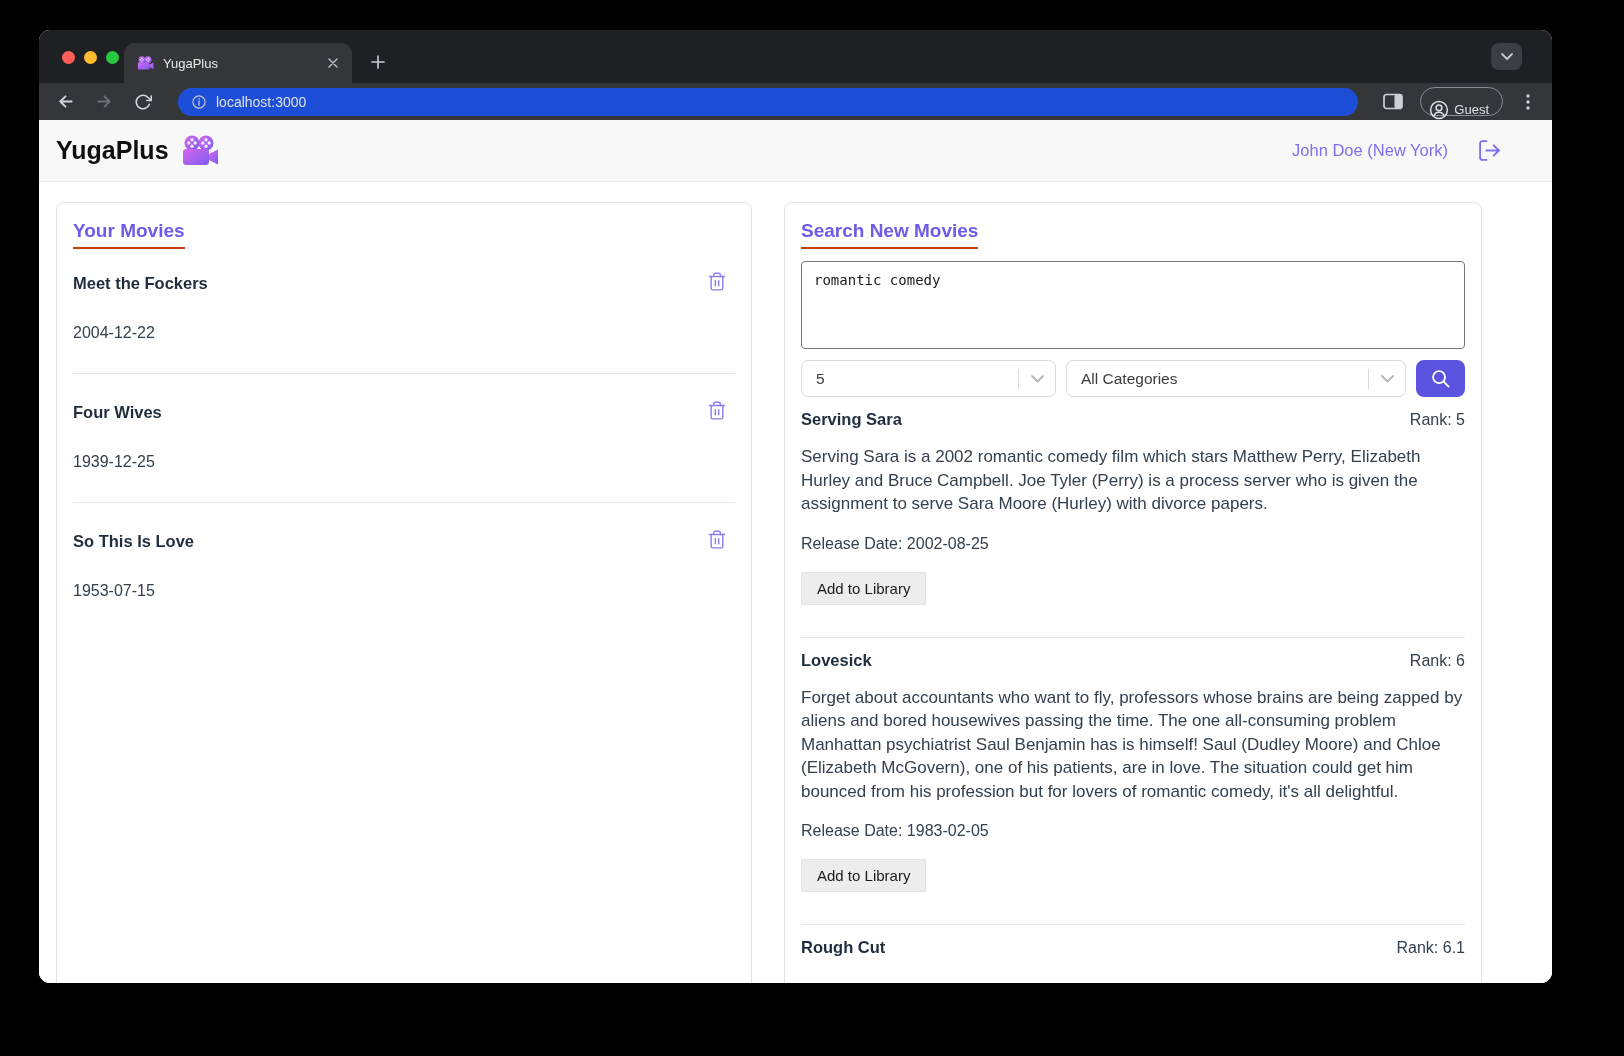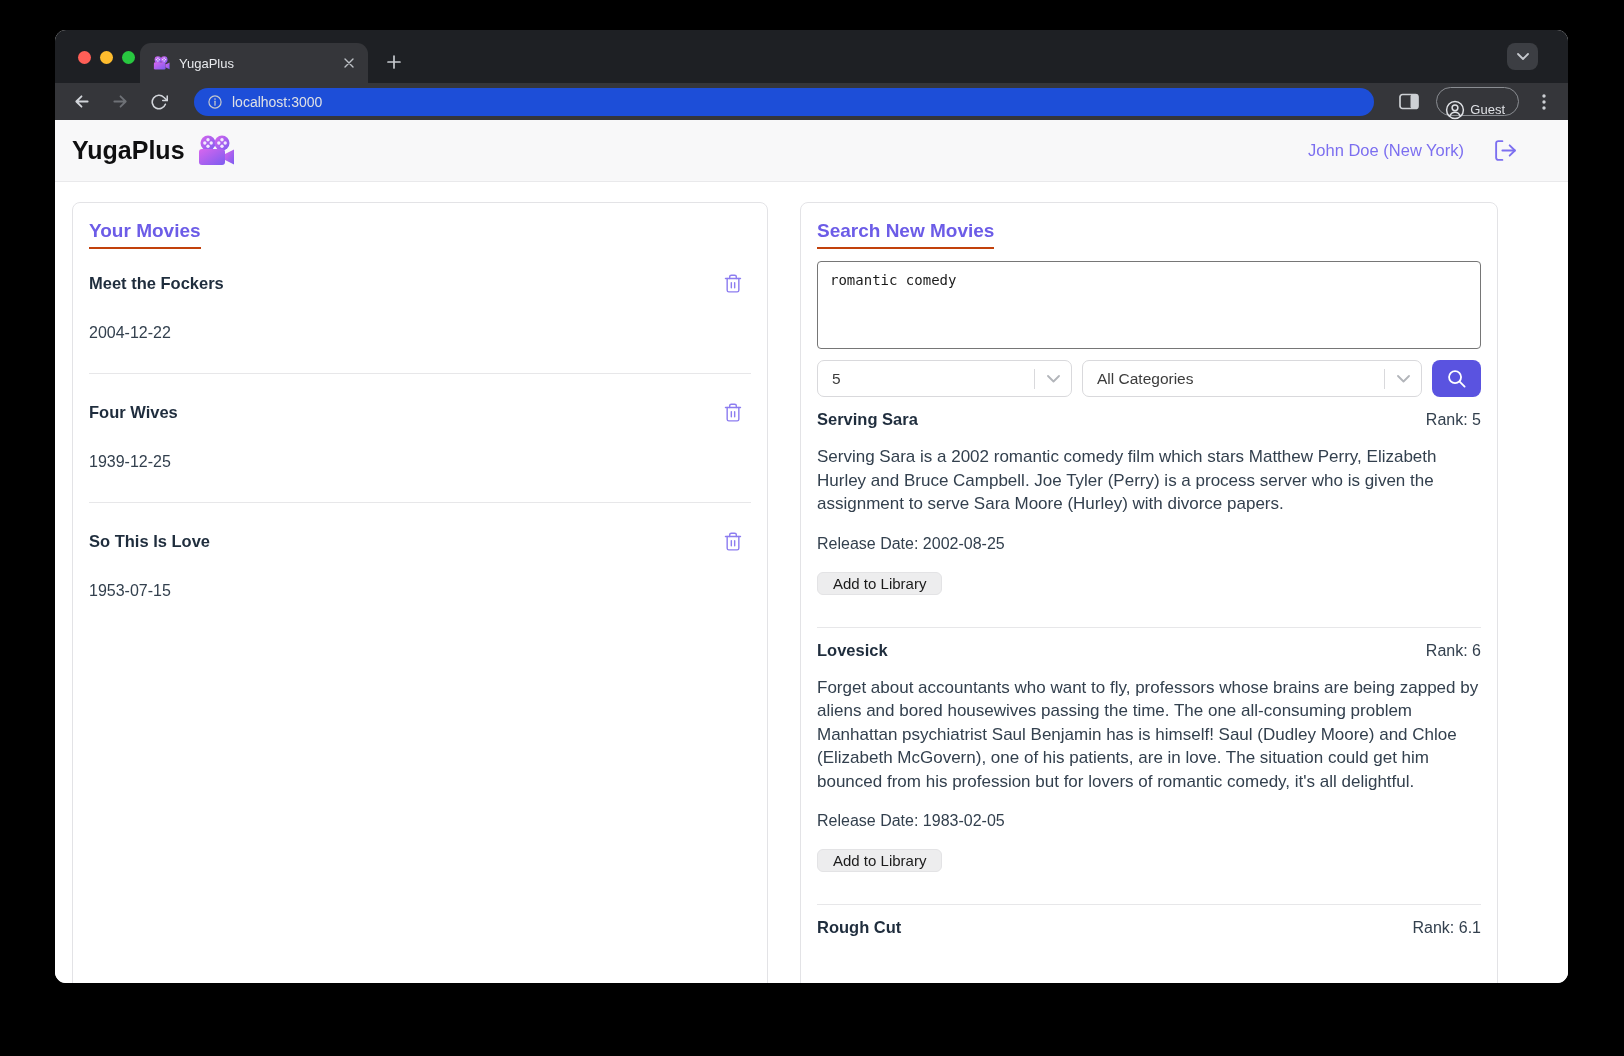--- a/index.html
+++ b/index.html
@@ -2,21 +2,21 @@
 <html><head>
 <meta charset="utf-8">
 <style>
   * { box-sizing: border-box; }
   html,body { margin:0; padding:0; }
   body {
     width:1624px; height:1056px; background:#000; overflow:hidden;
     font-family:"Liberation Sans", sans-serif;
   }
   .window {
-    position:absolute; left:55px; top:30px; width:1513px; height:953px;
+    position:absolute; left:39px; top:30px; width:1513px; height:953px;
     border-radius:11px; overflow:hidden; background:#fff;
     display:flex; flex-direction:column;
   }
   
   .tabstrip { height:53px; background:#1e2024; position:relative; display:flex; align-items:flex-end; flex:none; }
   .traffic { position:absolute; top:21px; left:23px; display:flex; gap:9px; }
   .light { width:13px; height:13px; border-radius:50%; }
   .tab {
     margin-left:85px; width:228px; height:40px; background:#35363a;
     border-radius:11px 11px 0 0; display:flex; align-items:center; padding:0 10px 0 13px; gap:9px;
@@ -52,21 +52,21 @@
   
   .main { flex:1; background:#fff; display:flex; align-items:flex-start; padding:20px 0 0 17px; gap:32px; overflow:hidden; }
   .card { border:1px solid #e3e3e6; border-radius:8px; background:#fff; padding:16px; height:980px; flex:none; }
   .card.left  { width:696px; }
   .card.right { width:698px; }
   .panel-heading {
     display:inline-block; color:#6c5ce7; font-size:19px; font-weight:bold;
     padding-bottom:5px; border-bottom:2px solid #c2410c; line-height:23px;
   }
   
-  .m-row { display:flex; justify-content:space-between; align-items:center; margin-top:26px; }
+  .m-row { display:flex; justify-content:space-between; align-items:flex-start; margin-top:26px; }
   .m-row.first { margin-top:22px; }
   .m-title { font-size:16.5px; font-weight:bold; color:#1f2d3d; line-height:25px; }
   .trash-btn { background:none; border:none; padding:0; cursor:pointer; display:flex; margin-right:8px; }
   .m-date { margin-top:25px; font-size:16px; color:#33404e; line-height:23px; }
   .m-div, .r-div { border:none; border-top:1px solid #e7e7e9; margin:29px 0 0; }
   
   .query-box {
     margin-top:12px; display:block; width:100%; height:88px; border:1px solid #767676; border-radius:4px;
     padding:10px 12px; font-family:"DejaVu Sans Mono", monospace; font-size:14px; color:#1a1a1a;
     resize:none; background:#fff; outline:none;
@@ -81,22 +81,22 @@
   .search-btn {
     width:49px; height:37px; background:#5a53e0; border:none; border-radius:8px;
     display:flex; align-items:center; justify-content:center; cursor:pointer;
   }
   .r-head { display:flex; justify-content:space-between; align-items:baseline; margin-top:10px; }
   .r-title { font-size:16.5px; font-weight:bold; color:#1f2d3d; line-height:25px; }
   .r-rank { font-size:16px; color:#33404e; }
   .r-desc { margin-top:13px; font-size:17px; line-height:23.5px; color:#33404e; }
   .r-release { margin-top:16px; font-size:16px; color:#33404e; line-height:23px; }
   .r-add {
-    margin-top:17px; height:23px; padding:0 15px; background:#ededee; border:1px solid #e3e3e5;
-    border-radius:6px; font-size:15px; color:#1b1b1b; cursor:pointer; font-family:inherit;
+    margin-top:17px; height:33px; padding:0 15px; background:#ededee; border:1px solid #e3e3e5;
+    border-radius:1px; font-size:15px; color:#1b1b1b; cursor:pointer; font-family:inherit;
   }
   .r-div { margin-top:32px; }
 </style>
 </head>
 <body>
 
 <div class="window">
 
   <div class="tabstrip">
     <div class="traffic">

